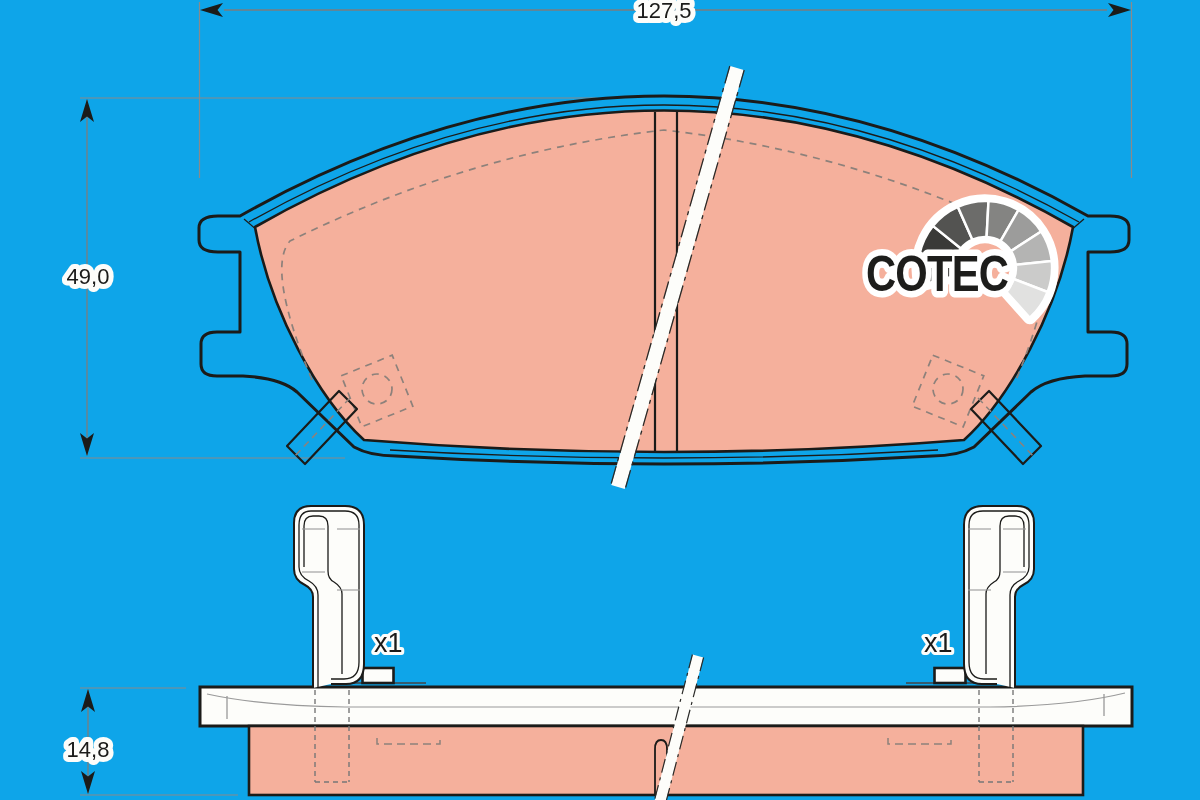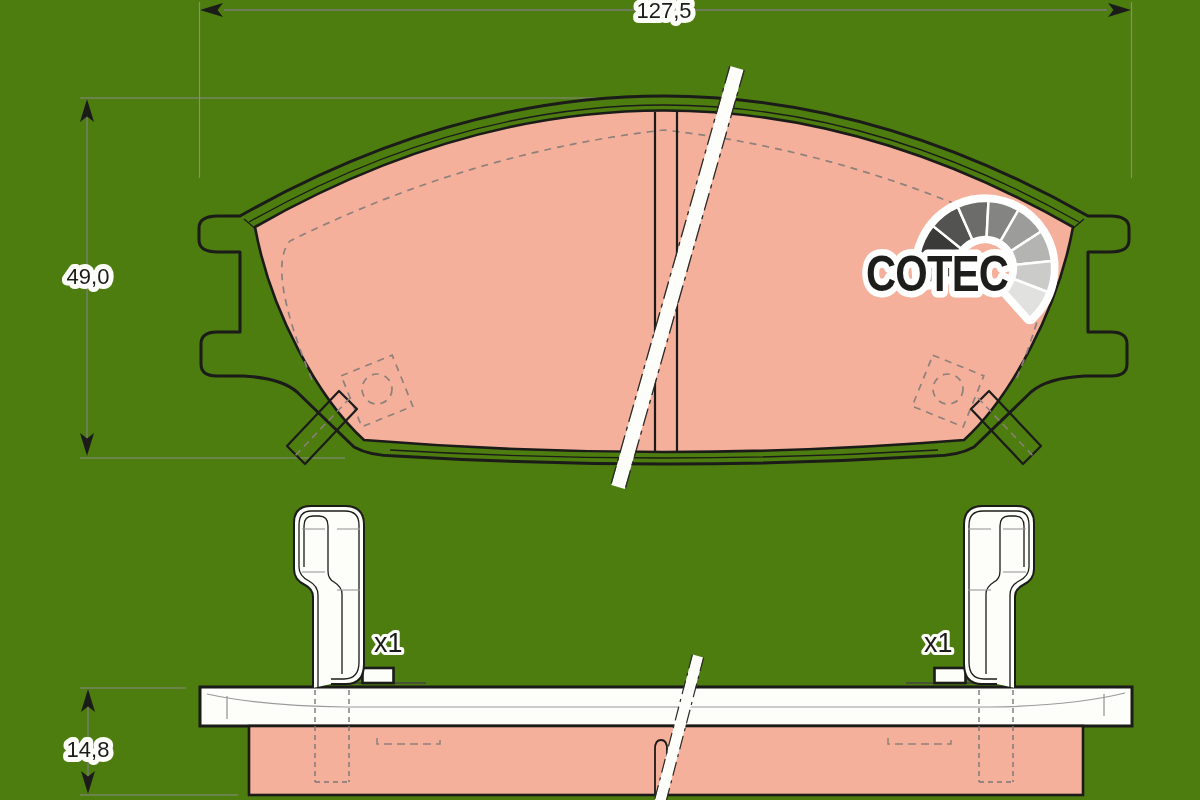--- a/index.html
+++ b/index.html
@@ -1,20 +1,20 @@
 <!DOCTYPE html>
 <html><head>
 <meta charset="utf-8">
 <title>Technical Drawing</title>
 <style>
   html,body{margin:0;padding:0;background:#e9e9e9;}
   .canvas{
     position:relative;
     width:1200px;height:800px;
-    background:#4d7c0f;
+    background:#0ea5e9;
     overflow:hidden;
     font-family:"Liberation Sans","DejaVu Sans",sans-serif;
   }
   svg{position:absolute;left:0;top:0;}
   text{font-family:"Liberation Sans","DejaVu Sans",sans-serif;}
   .dimtext{font-size:22px;fill:#1b1b19;paint-order:stroke;stroke:#fdfdfa;stroke-width:10px;stroke-linejoin:round;}
   .qtytext{font-size:27px;fill:#1b1b19;paint-order:stroke;stroke:#fdfdfa;stroke-width:6px;stroke-linejoin:round;}
   .logotext{font-size:50px;font-weight:bold;letter-spacing:-1px;fill:#1d1d1b;paint-order:stroke;stroke:#ffffff;stroke-width:13px;stroke-linejoin:round;}
   .dimline{stroke:#7d7d7d;stroke-width:1.3;fill:none;}
   .extline{stroke:#8a8a8a;stroke-width:1.2;fill:none;}

